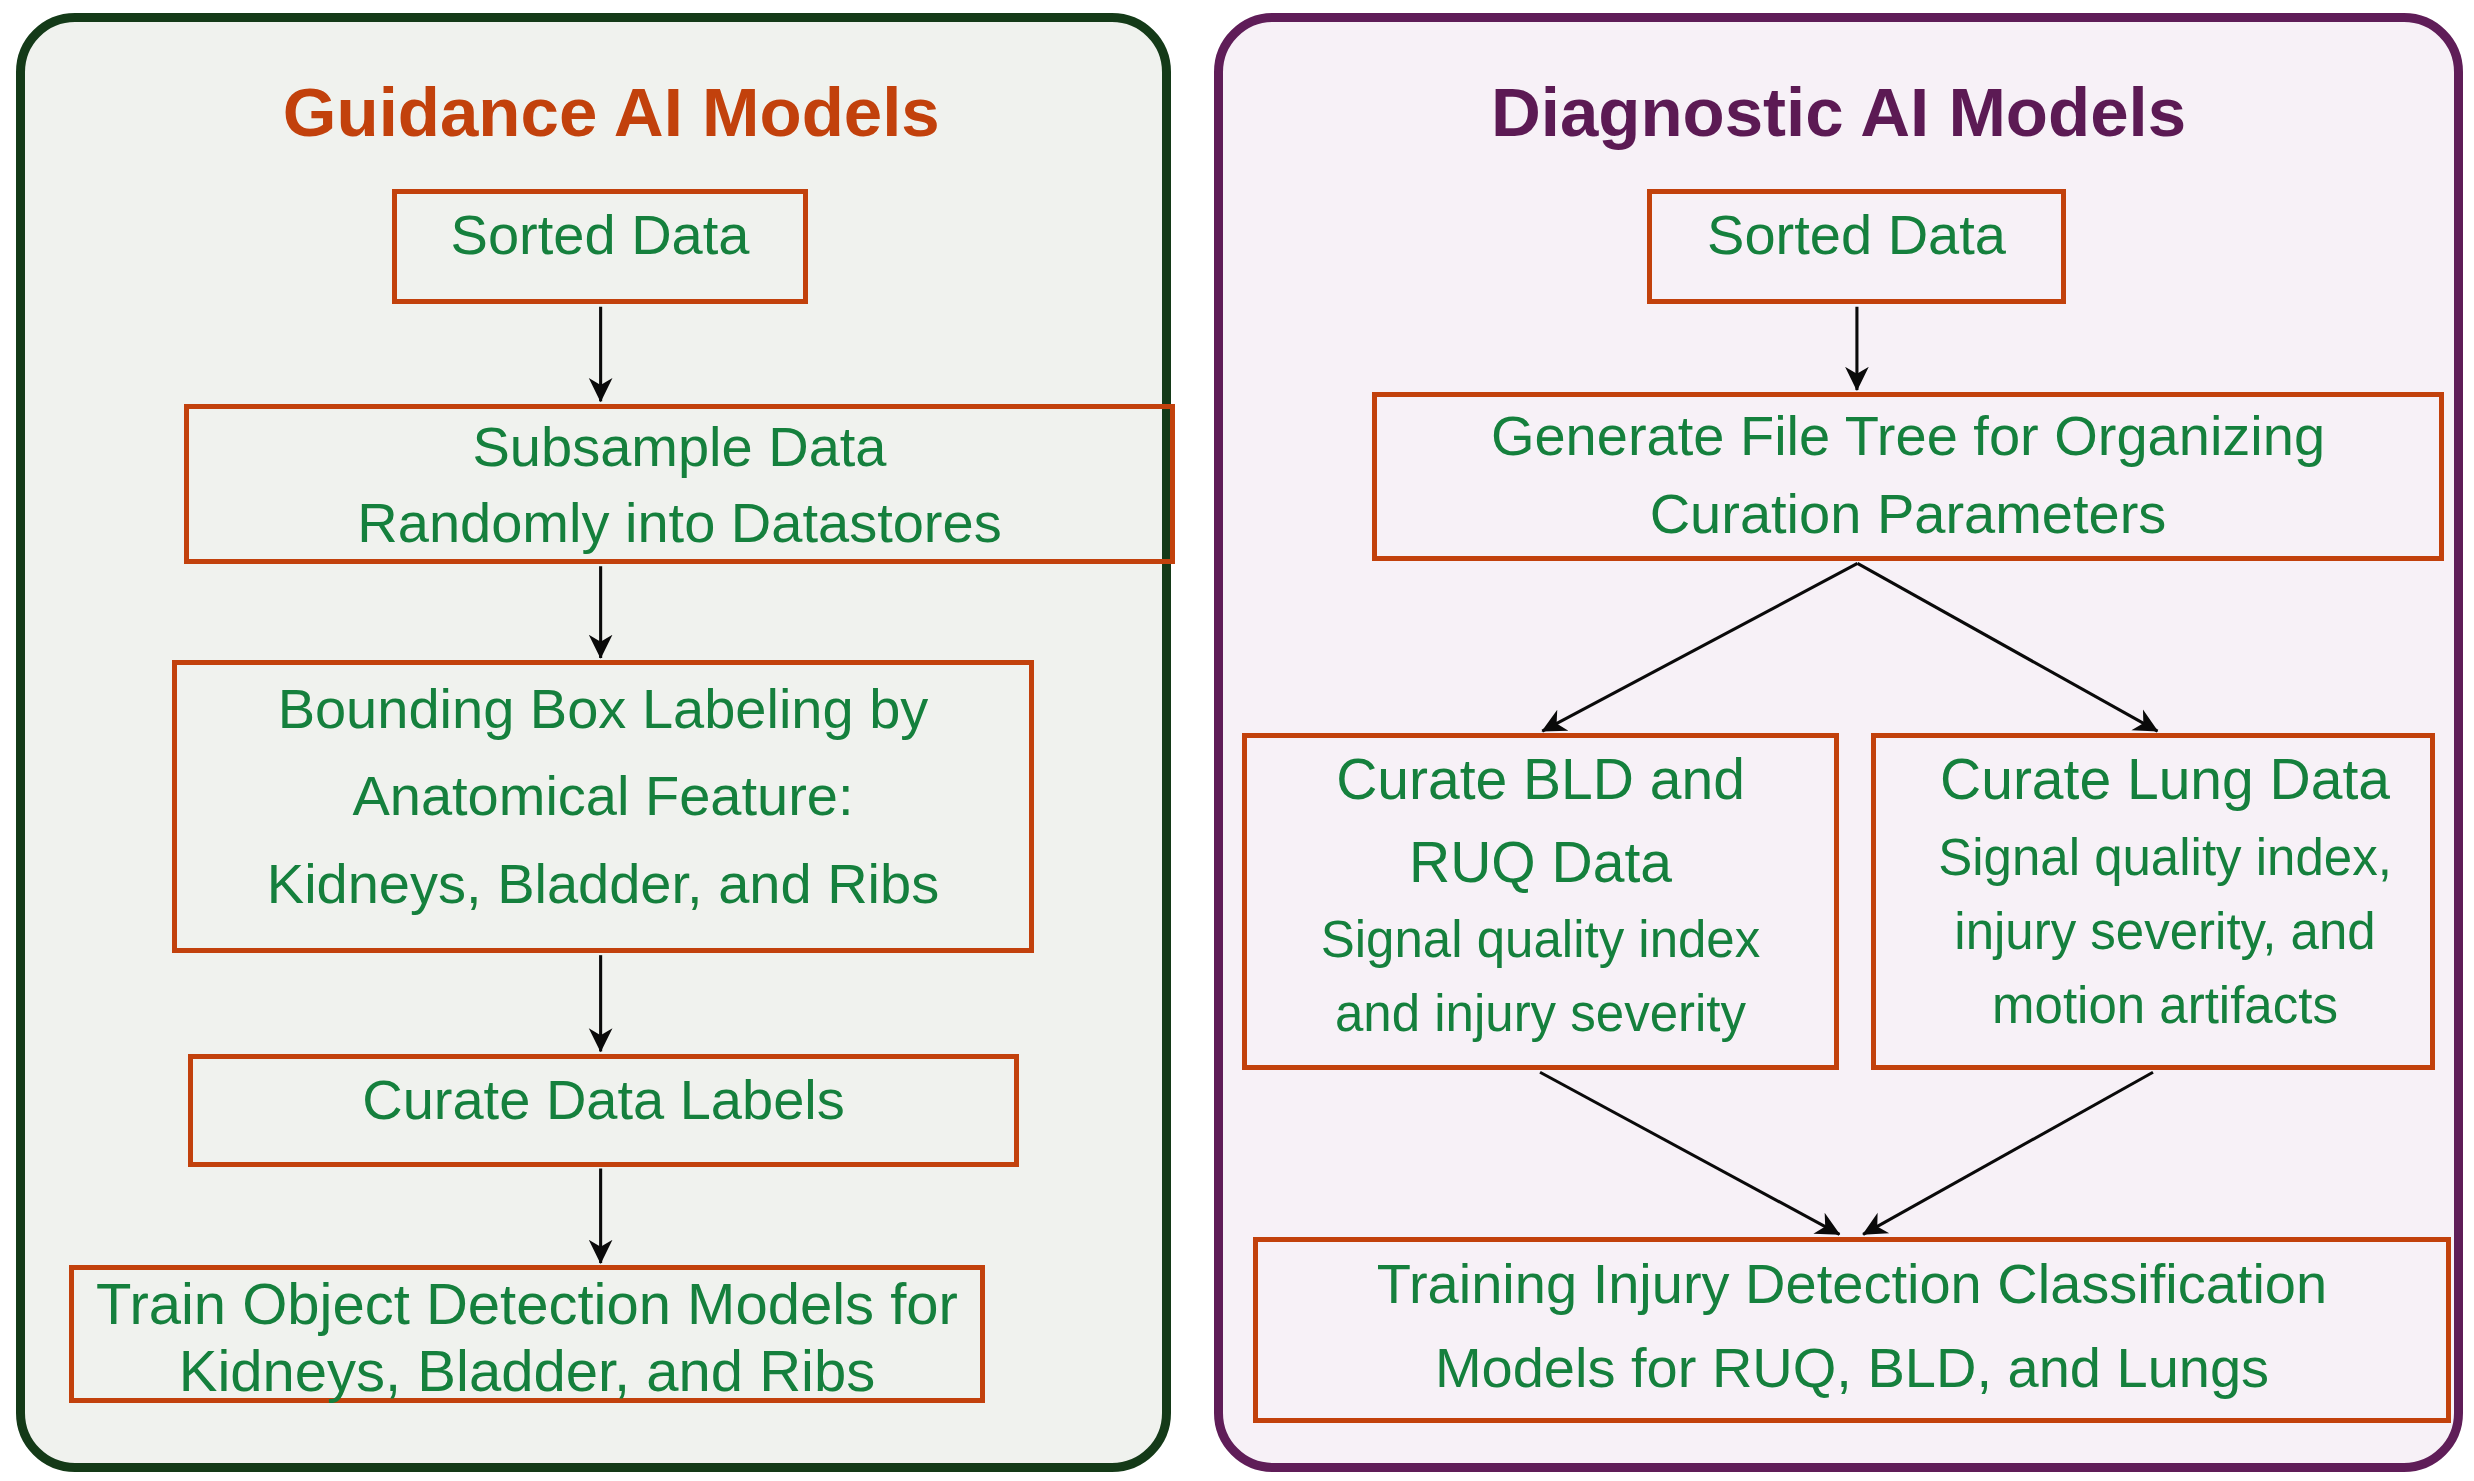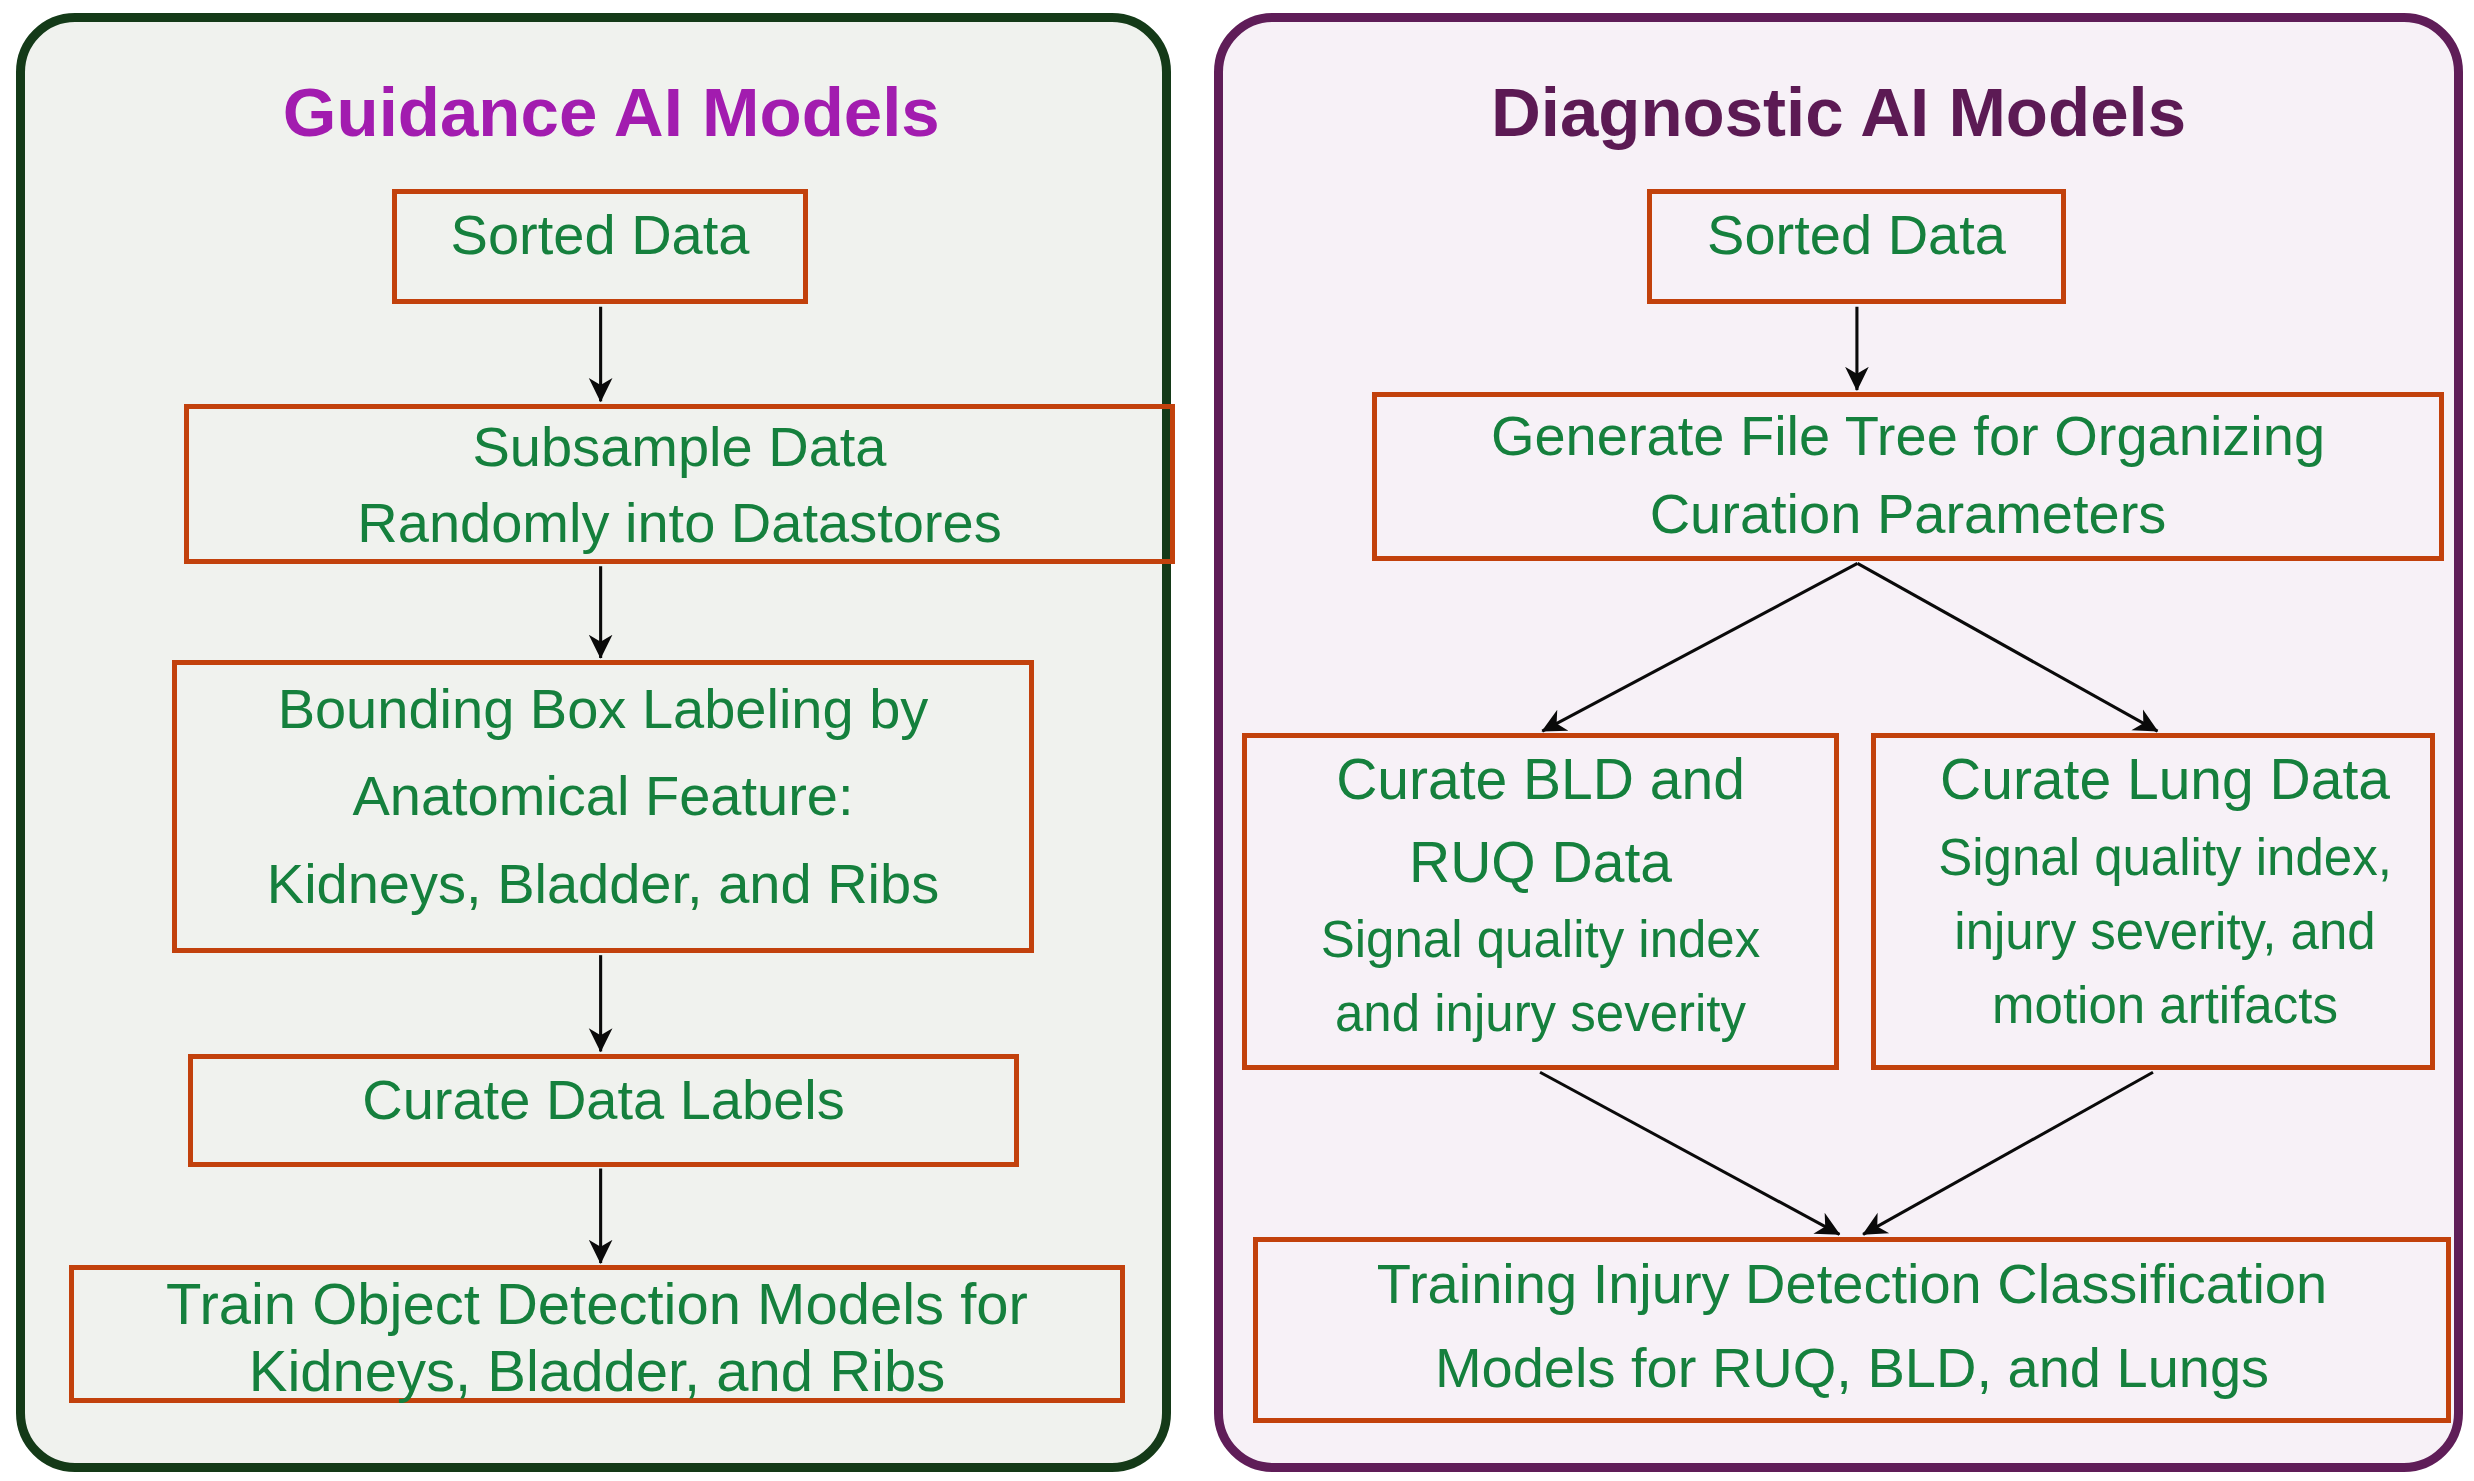--- a/index.html
+++ b/index.html
@@ -14,40 +14,40 @@
     position: absolute; top: 13px; height: 1459px;
     border-radius: 59px; box-sizing: border-box;
   }
   .panel.guidance   { left: 15.8px;   width: 1155px; background: #f0f2ee; border: 9.6px solid #143a18; }
   .panel.diagnostic { left: 1214px; width: 1249px; background: #f7f1f7; border: 9.6px solid #5f1d58; }
 
   .panel-title {
     position: absolute; left: 0; right: 0; top: 50px; margin: 0;
     text-align: center; font-weight: bold; font-size: 69px; line-height: 1.2;
   }
-  .panel.guidance  .panel-title { color: #a21caf; padding-left: 36px; }
+  .panel.guidance  .panel-title { color: #c2410c; padding-left: 36px; }
   .panel.diagnostic .panel-title { color: #5c1a54; }
 
   .node {
     position: absolute; box-sizing: border-box;
     border: 5px solid #c2410c; background: transparent;
     display: flex; flex-direction: column; align-items: center; justify-content: flex-start;
     text-align: center; color: #15803d;
     font-size: 56px; line-height: 1.45;
   }
   .node .ln   { display: block; }
   .node .head { display: block; font-size: 57px; line-height: 1.45; }
   .node .sub  { display: block; font-size: 51px;  line-height: 1.45; }
 
   
   #g-sorted    { left: 392px;  top: 189px;  width: 416px;  height: 115px; }
   #g-subsample { left: 184px;  top: 404px;  width: 991px; height: 160px; line-height: 1.36; }
   #g-bbox      { left: 172px;  top: 660px; width: 862px; height: 293px; line-height: 1.56; }
   #g-curate    { left: 188px;  top: 1054px; width: 831px; height: 113px; }
-  #g-train     { left: 69px;  top: 1265px; width: 1056px; height: 138px; font-size: 58px; line-height: 1.16; }
+  #g-train     { left: 69px;  top: 1265px; width: 916px; height: 138px; font-size: 58px; line-height: 1.16; }
 
   
   #d-sorted    { left: 1647px; top: 189px;  width: 419px;  height: 115px; }
   #d-filetree  { left: 1372px; top: 392px;  width: 1072px; height: 169px; line-height: 1.4; }
   #d-bldruq    { left: 1242px; top: 733px; width: 597px; height: 337px; }
   #d-lung      { left: 1871px; top: 733px; width: 564px; height: 337px; padding-left: 24px; }
   #d-train     { left: 1253px; top: 1237px; width: 1198px; height: 186px; line-height: 1.5; }
 
   svg.arrows {
     position: absolute; left: 0; top: 0;

